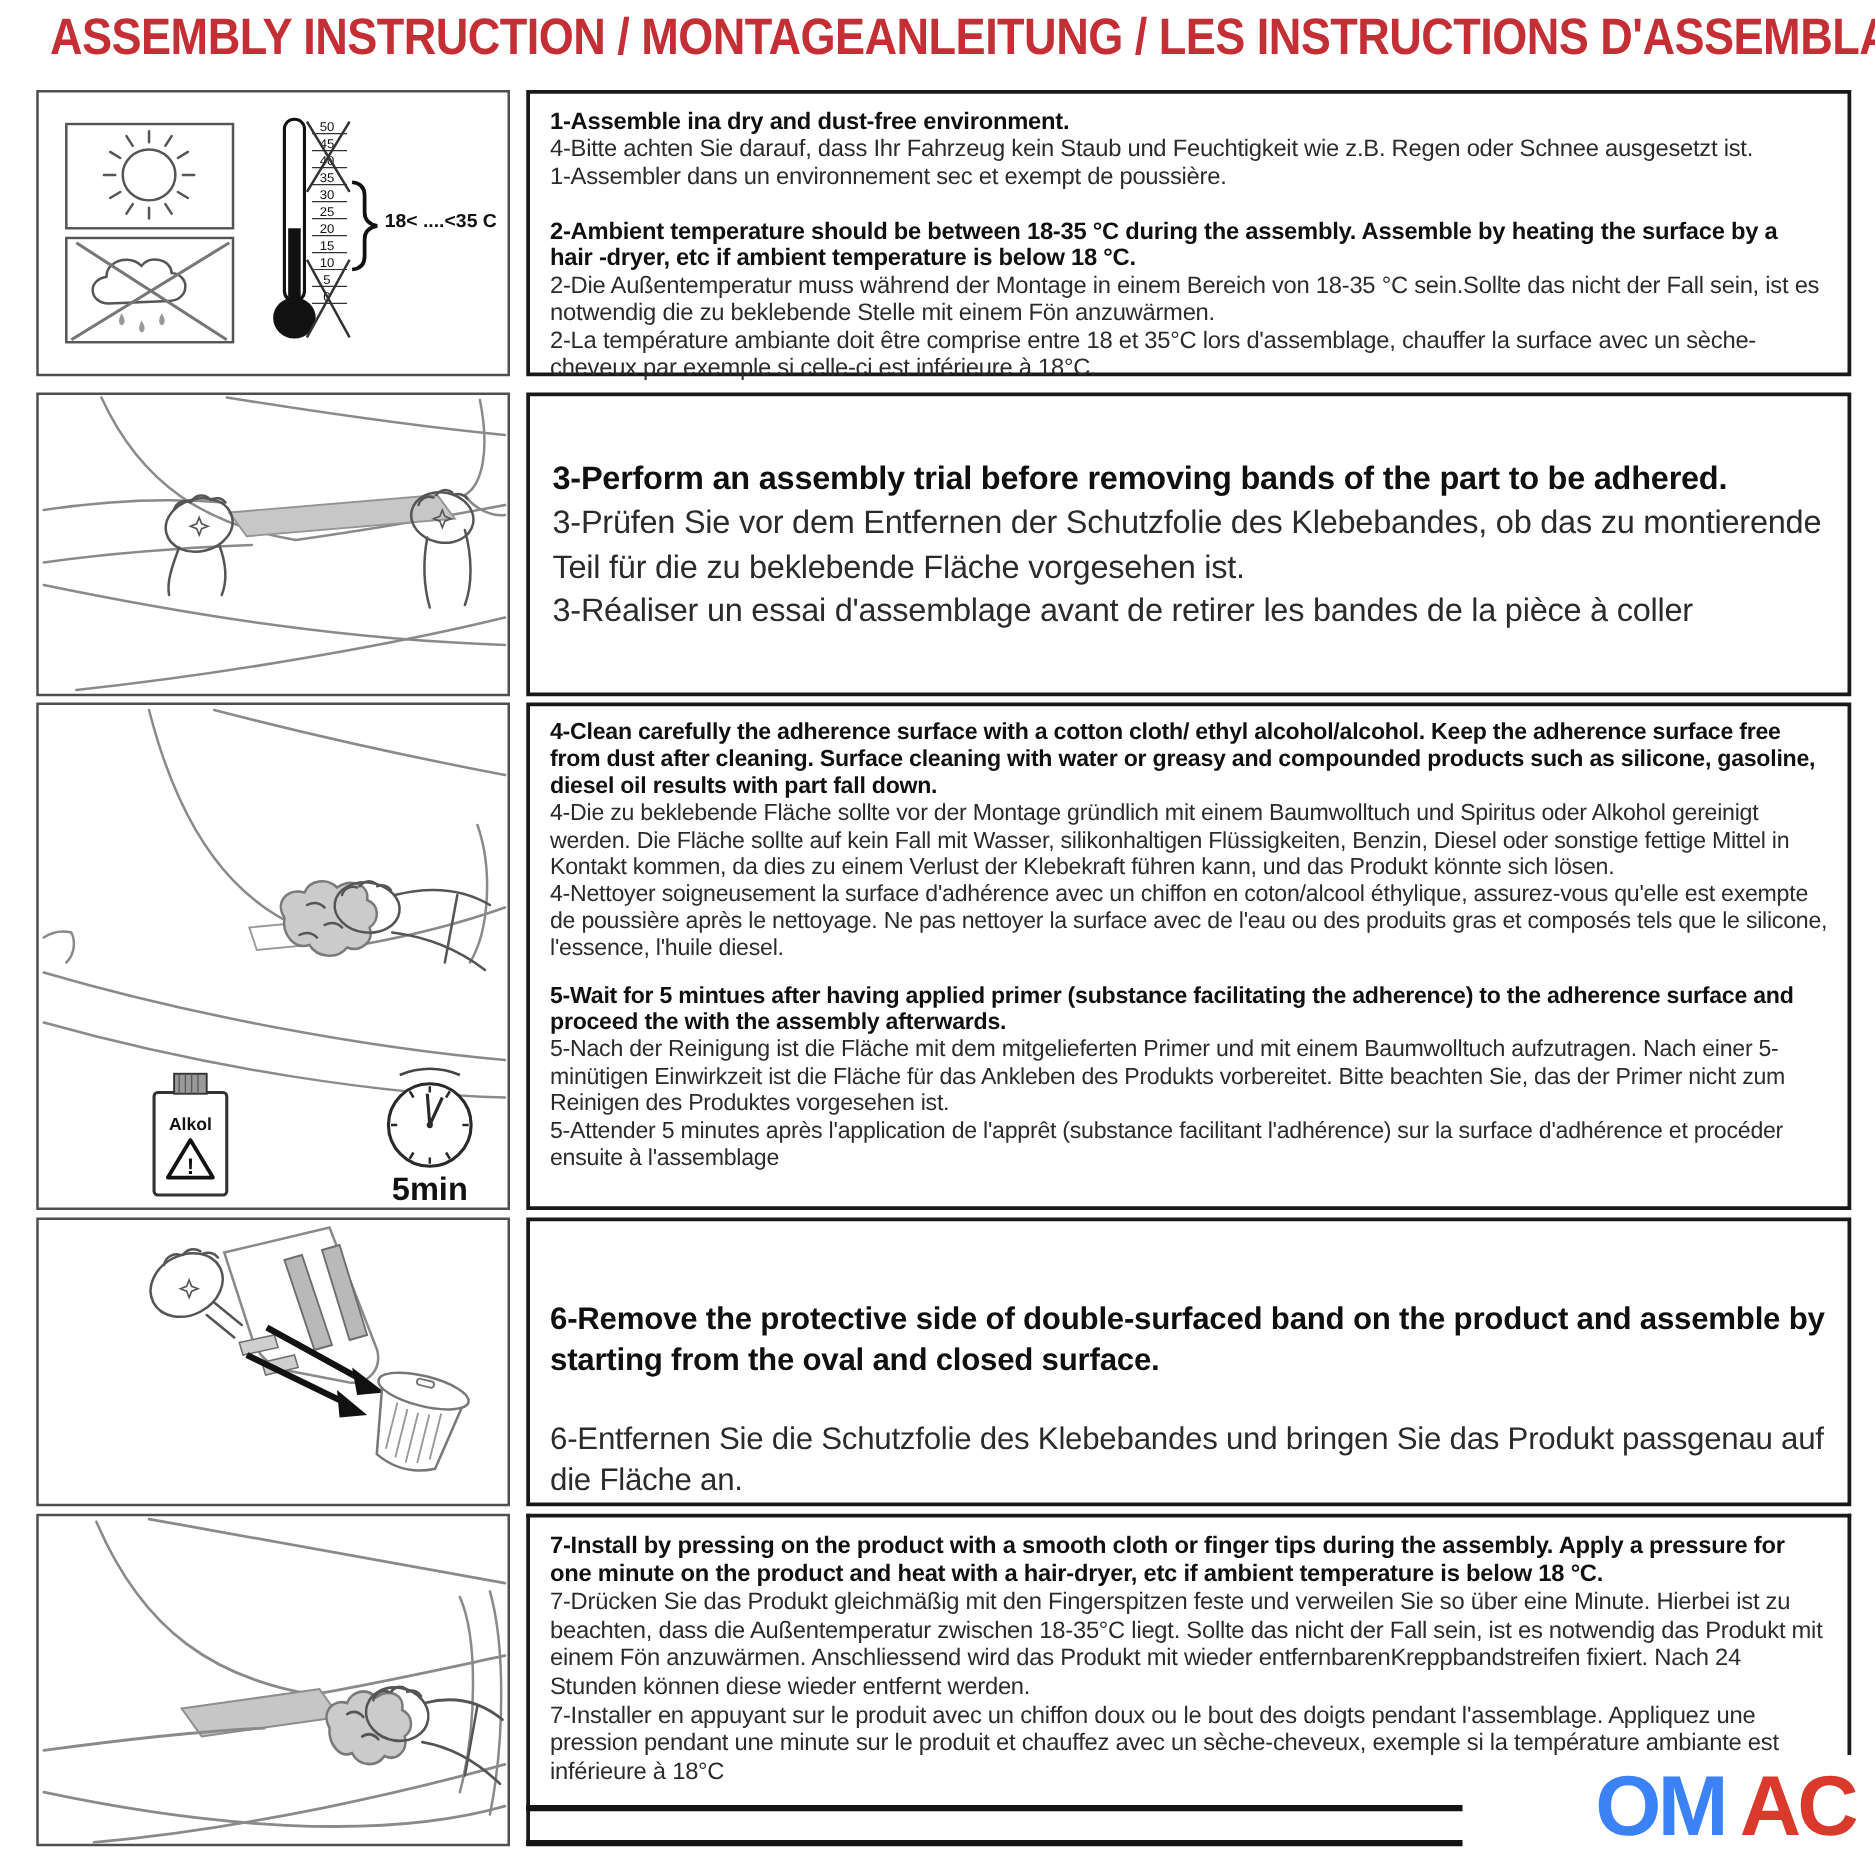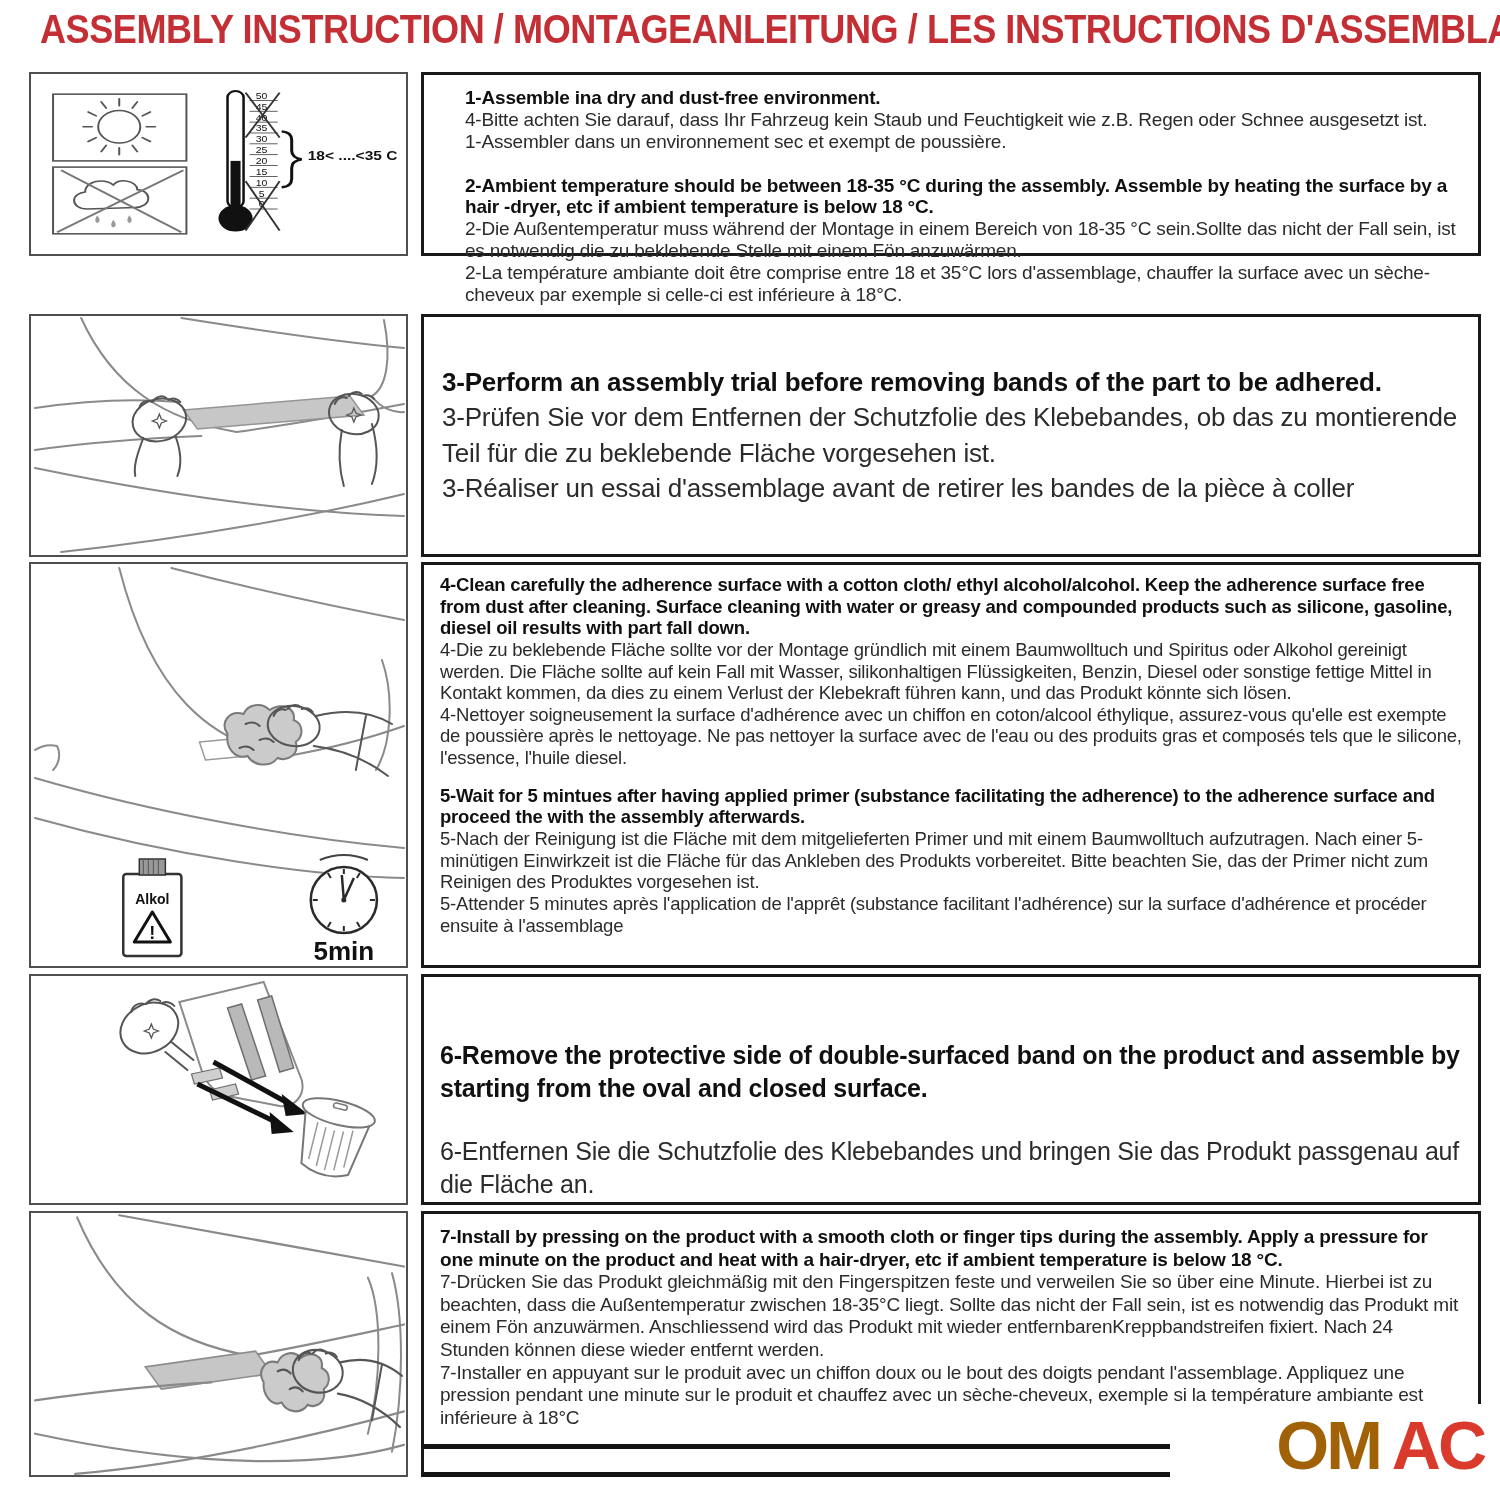--- a/index.html
+++ b/index.html
@@ -5,47 +5,47 @@
   html,body{margin:0;padding:0;background:#ffffff;}
   body{width:1500px;height:1500px;position:relative;font-family:"Liberation Sans",sans-serif;color:#2b2b2b;overflow:hidden;}
 
   .page-title{position:absolute;left:40px;top:6px;font-size:41px;font-weight:bold;color:#c42f35;
     white-space:nowrap;transform:scaleX(.88);transform-origin:0 50%;letter-spacing:-.5px;}
 
   .illbox{position:absolute;left:29px;width:379px;border:2px solid #4f4f4f;background:#fff;box-sizing:border-box;}
   .txtbox{position:absolute;left:421px;width:1060px;border:3px solid #191919;background:#fff;box-sizing:border-box;}
   .illbox svg{display:block;width:100%;height:100%;}
 
-  .r1{top:72px;height:184px;}
+  .r1{top:72px;height:229px;}
   .r2{top:314px;height:243px;}
   .r3{top:562px;height:406px;}
   .r4{top:974px;height:231px;}
   .r5{top:1211px;height:266px;}
   .txtbox.r5{border-bottom:5px solid #141414;}
 
   .txtbox p{margin:0;letter-spacing:-.2px;}
   .b{font-weight:bold;color:#101010;}
   .s1{padding:12px 18px 0 16px;}
-  .s1 p{font-size:19px;line-height:1.15;margin-left:25px;}
+  .s1 p{font-size:19px;line-height:1.15;}
   .s1 .gap{margin-top:22px;}
   .s2{padding:0 18px;display:flex;flex-direction:column;justify-content:center;}
   .s2 p{font-size:26px;line-height:1.35;}
   .s3{padding:9px 16px 0 16px;}
   .s3 p{font-size:18.5px;line-height:1.17;}
   .s3 .gap{margin-top:16px;}
   .s4{padding:32px 18px 0 16px;}
   .s4 p{font-size:25px;line-height:1.32;margin-top:30px;}
   .s5{padding:12px 16px 0 16px;}
   .s5 p{font-size:19px;line-height:1.19;}
 
   .logo-line{position:absolute;left:421px;top:1444px;width:756px;height:5px;background:#141414;}
   .logo-wrap{position:absolute;left:1170px;top:1404px;width:322px;height:82px;background:#fff;
     display:flex;align-items:center;justify-content:flex-end;padding-right:8px;box-sizing:border-box;}
   .logo-text{font-size:68px;font-weight:bold;letter-spacing:-3px;line-height:1;}
-  .logo-black{color:#a16207;}
+  .logo-black{color:#3b82f6;}
   .logo-red{color:#d93a2c;padding-left:12px;}
 
   .sketch{stroke:#8a8a8a;stroke-width:2;fill:none;stroke-linecap:round;}
   .inkline{stroke:#555;stroke-width:2;fill:none;stroke-linecap:round;}
   svg text{font-family:"Liberation Sans",sans-serif;fill:#111;}
 </style>
 </head>
 <body>
 
 <div class="page-title">ASSEMBLY INSTRUCTION / MONTAGEANLEITUNG / LES INSTRUCTIONS D'ASSEMBLAGE</div>

